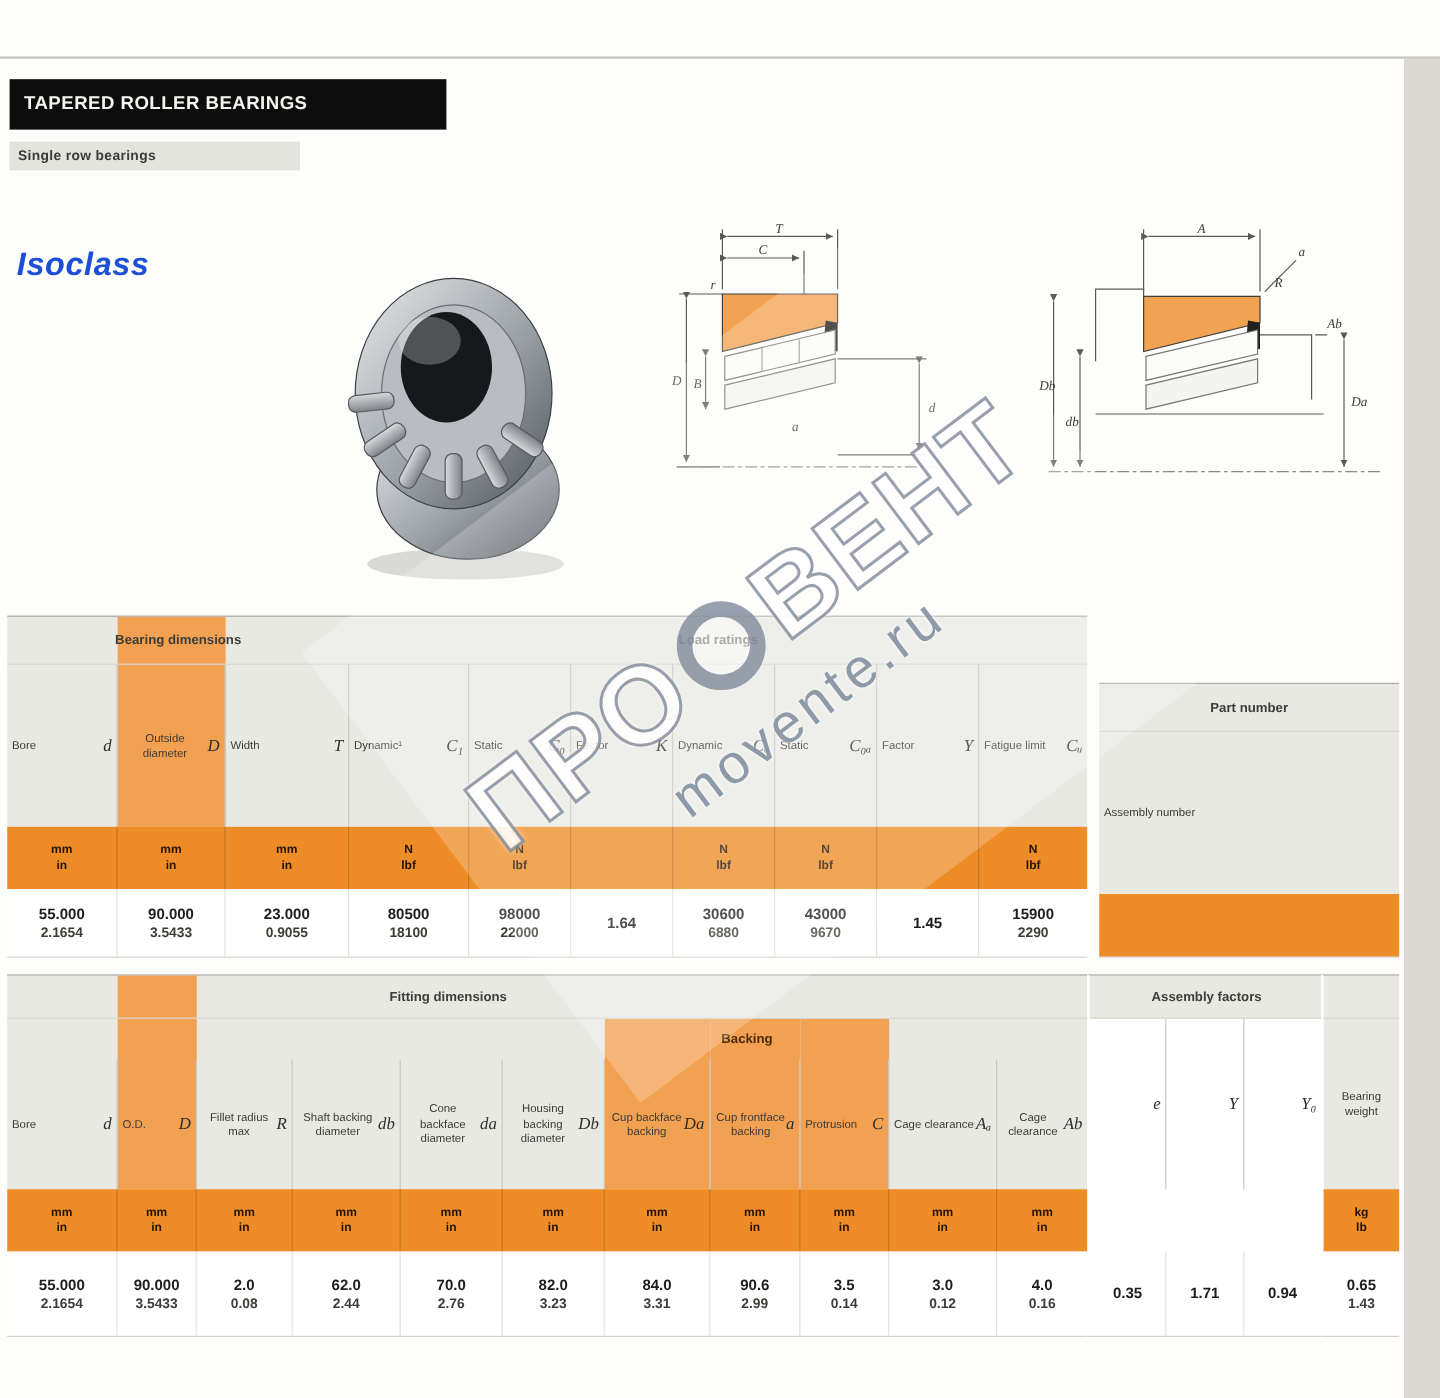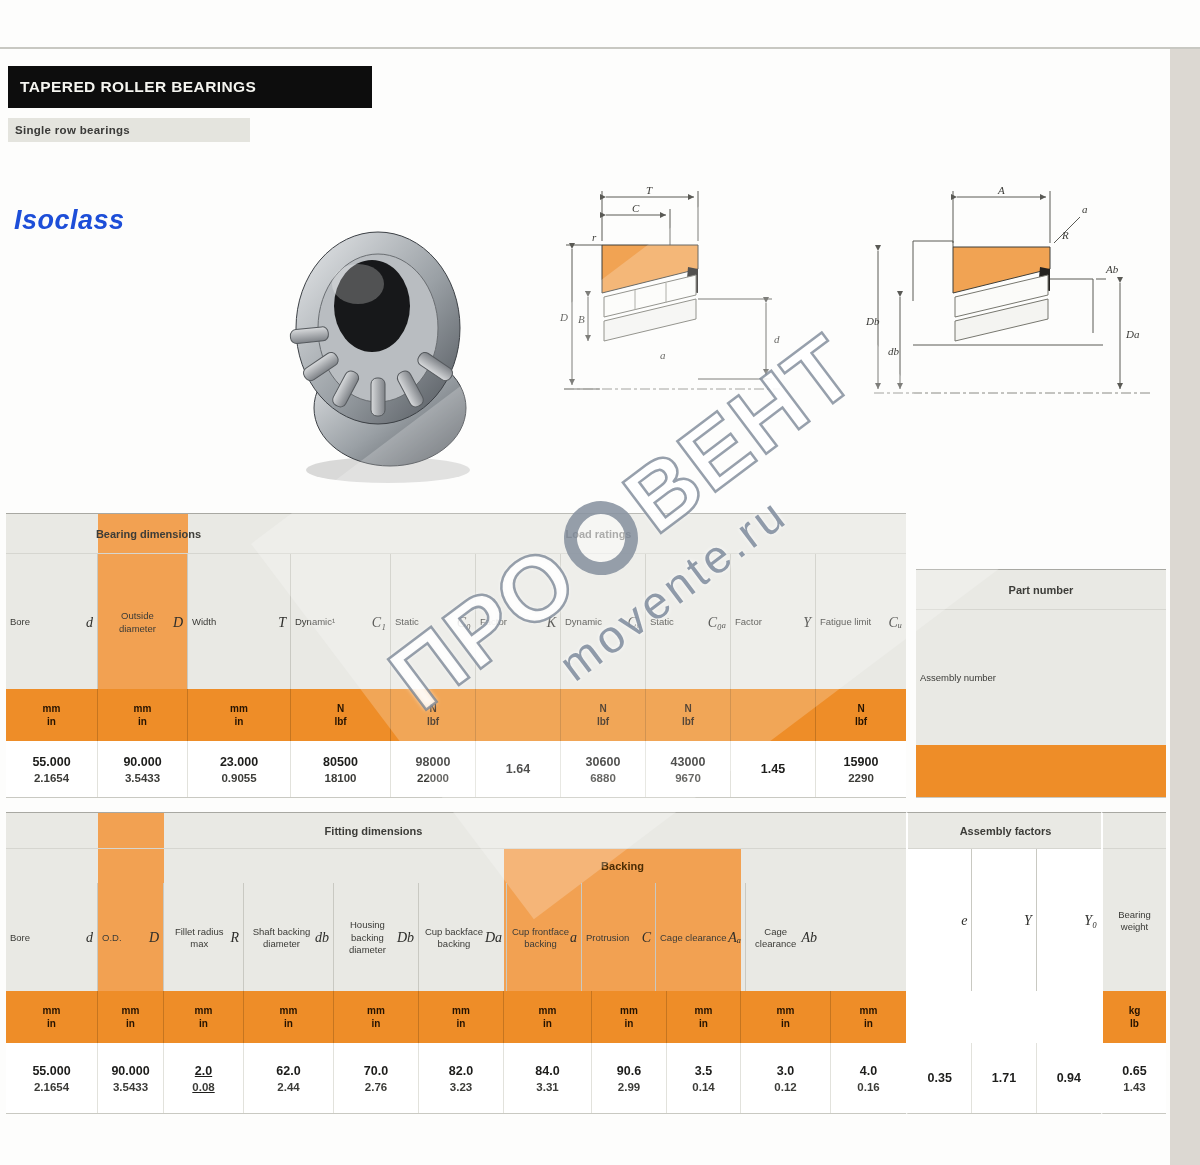--- a/index.html
+++ b/index.html
@@ -353,20 +353,24 @@
           </div>
           <div class="hcell" style="width: 80px;">
             <div class="htext">Fillet radius max</div>
             <div class="hsym">R</div>
           </div>
           <div class="hcell" style="width: 90px;">
             <div class="htext">Shaft backing diameter</div>
             <div class="hsym">db</div>
           </div>
           <div class="hcell" style="width: 85px;">
+            <div class="htext">Cone backface diameter</div>
+            <div class="hsym">da</div>
+          </div>
+          <div class="hcell" style="width: 85px;">
             <div class="htext">Housing backing diameter</div>
             <div class="hsym">Db</div>
           </div>
           <div class="hcell" style="width: 88px;">
             <div class="htext">Cup backface backing</div>
             <div class="hsym">Da</div>
           </div>
           <div class="hcell" style="width: 75px;">
             <div class="htext">Cup frontface backing</div>
             <div class="hsym">a</div>
@@ -432,21 +436,21 @@
         </div>
         <div class="trow datarow" style="height: 70px;">
           <div class="dcell" style="width: 92px;">
             <div>55.000</div>
             <div>2.1654</div>
           </div>
           <div class="dcell" style="width: 66px;">
             <div>90.000</div>
             <div>3.5433</div>
           </div>
-          <div class="dcell" style="width: 80px; text-decoration: underline;">
+          <div class="dcell" style="width: 80px;">
             <div>2.0</div>
             <div>0.08</div>
           </div>
           <div class="dcell" style="width: 90px;">
             <div>62.0</div>
             <div>2.44</div>
           </div>
           <div class="dcell" style="width: 85px;">
             <div>70.0</div>
             <div>2.76</div>

